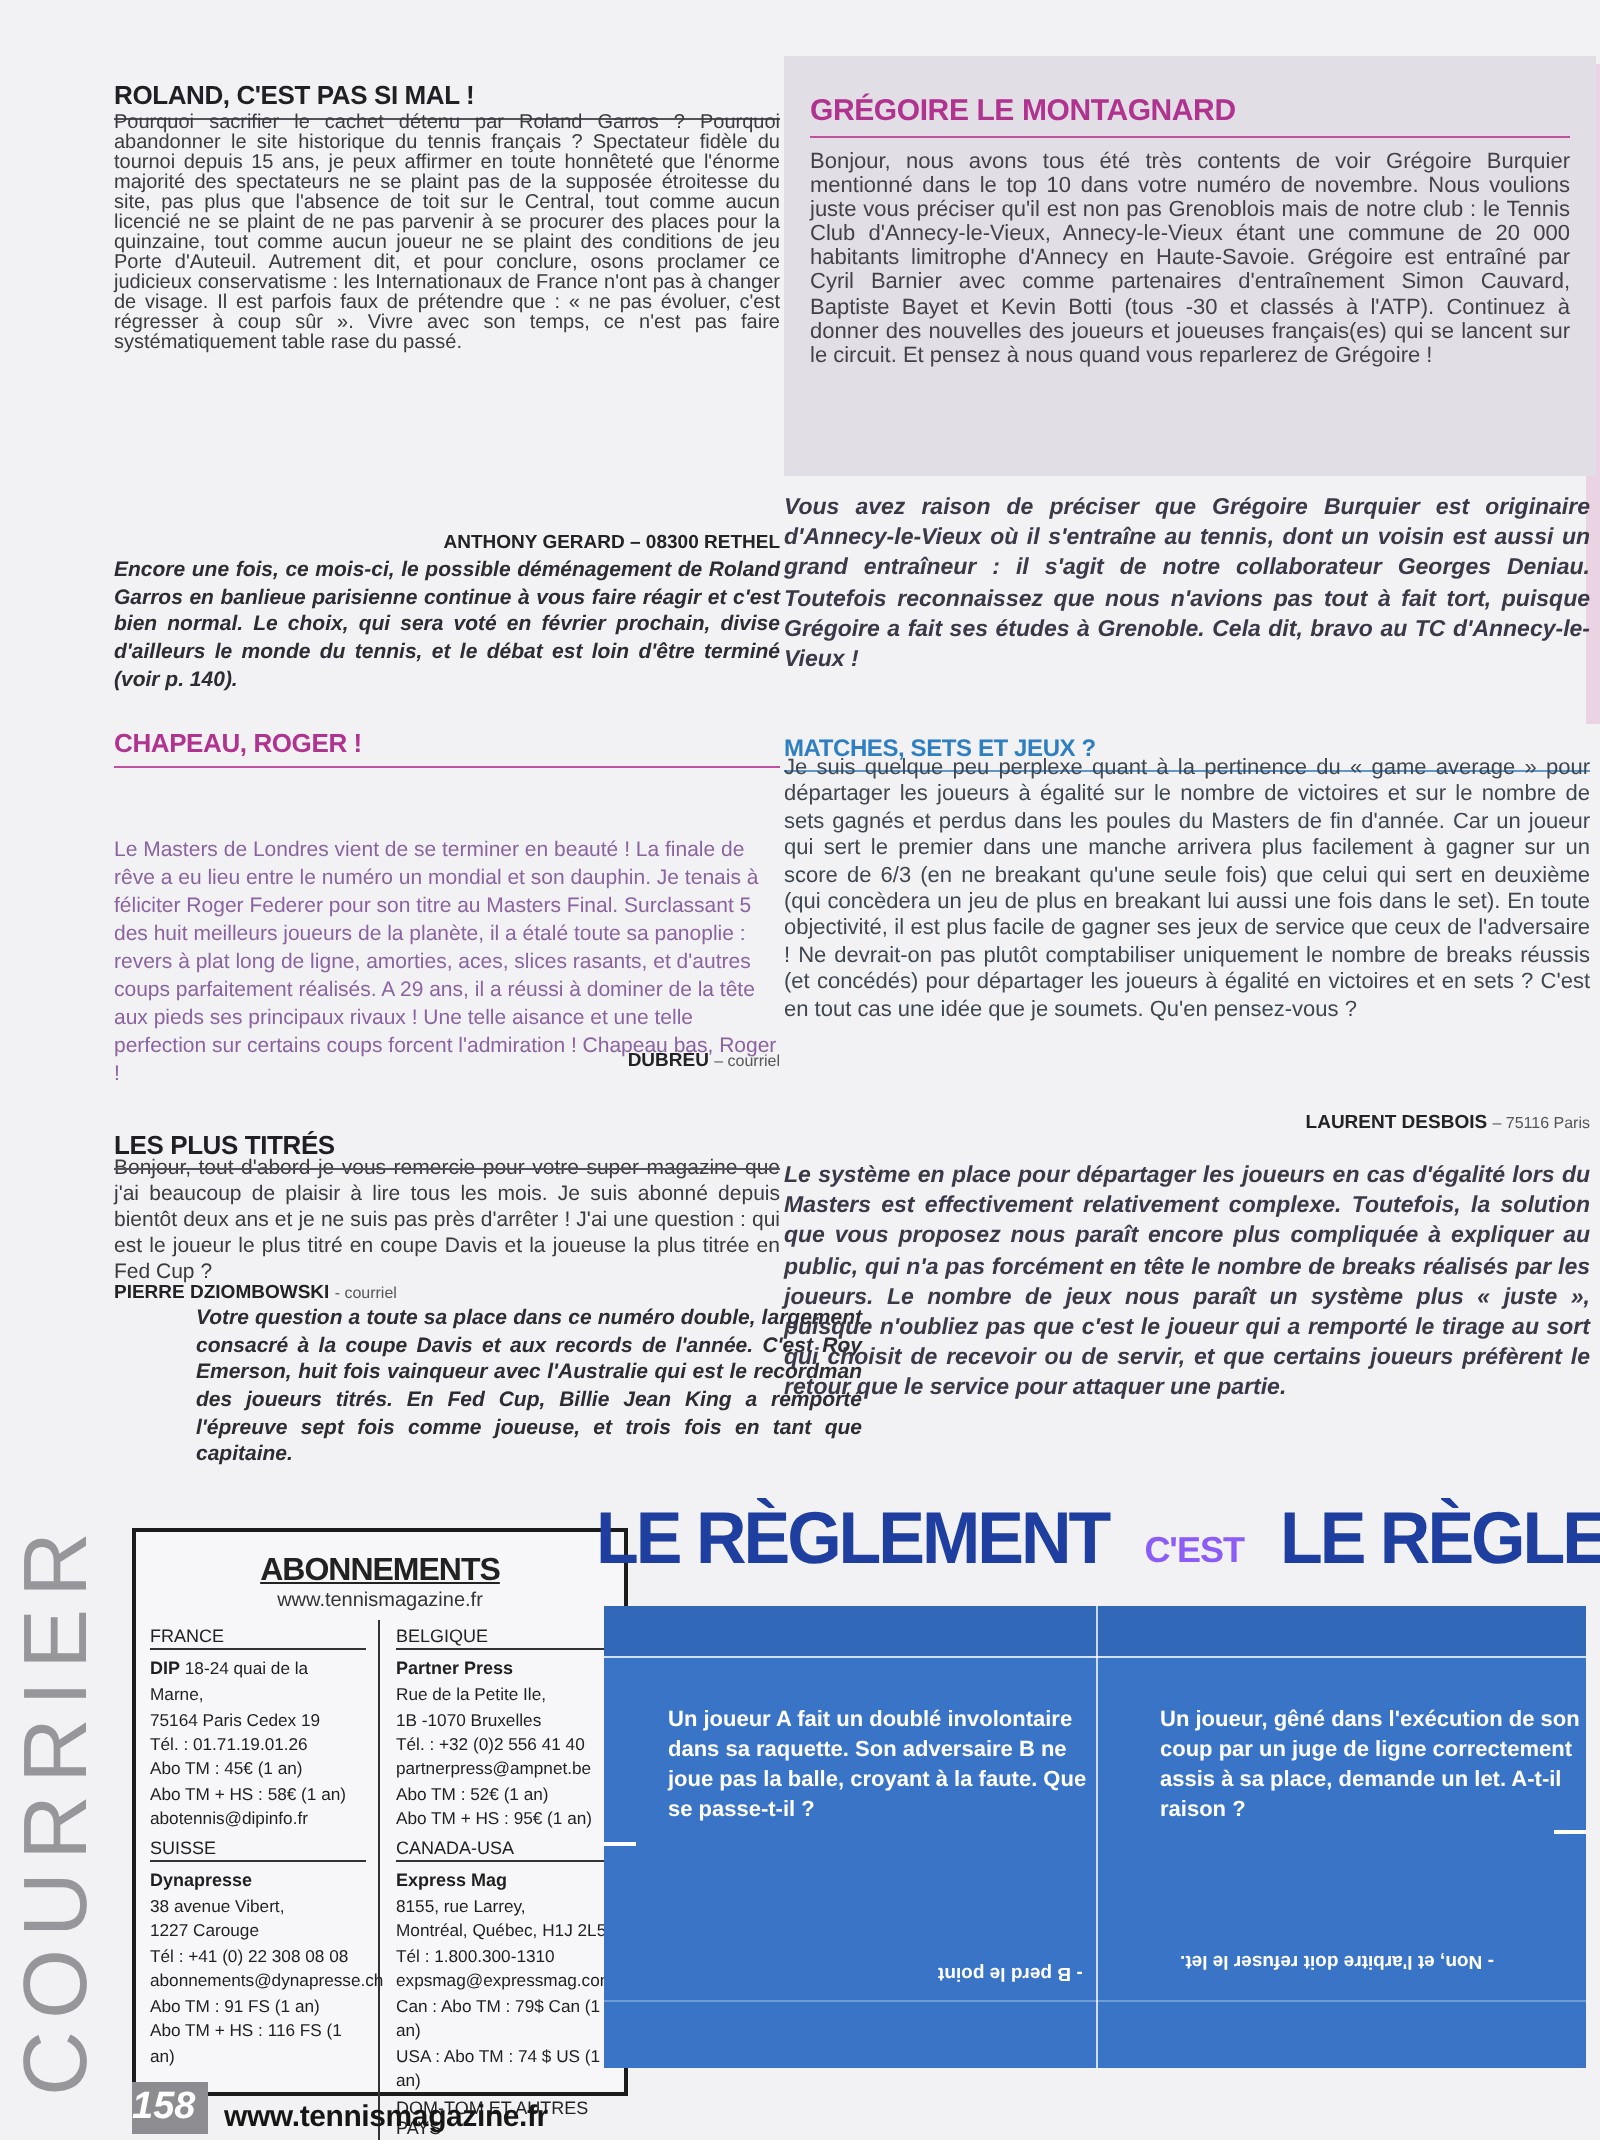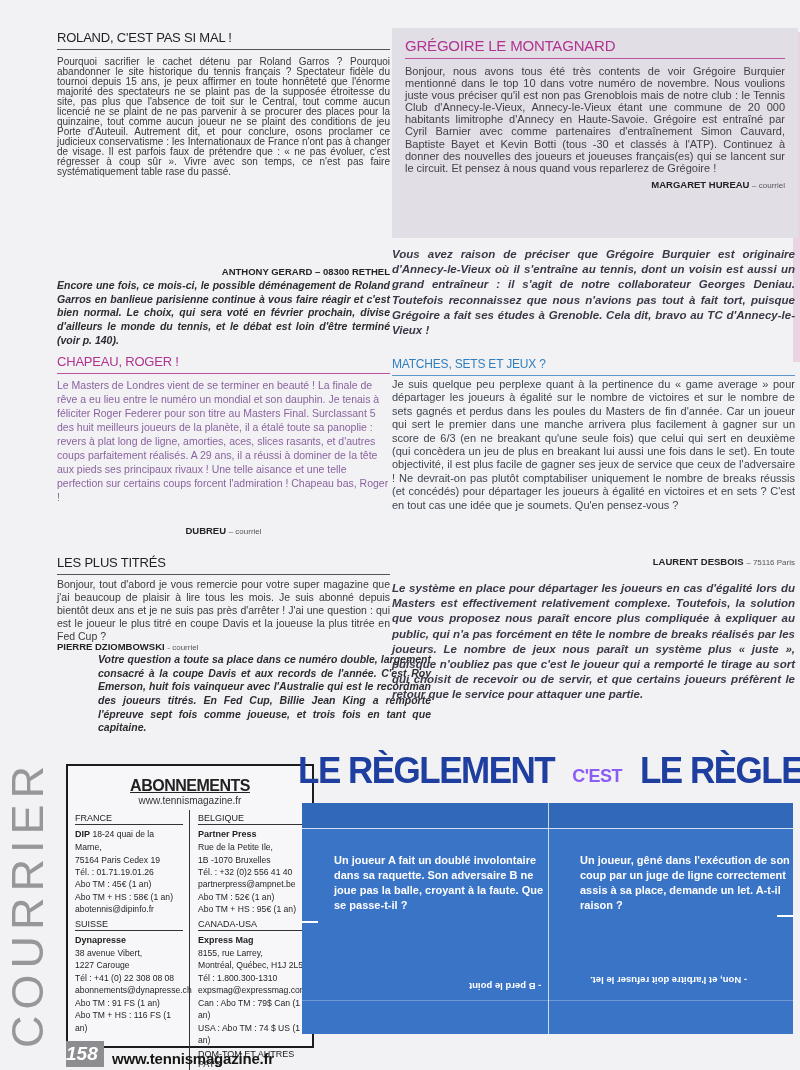--- a/index.html
+++ b/index.html
@@ -7,34 +7,34 @@
   body { font-family:"Liberation Sans", sans-serif; background:#e9e8ec; }
   .page { position:relative; width:800px; height:1070px; background:#f2f1f3; overflow:hidden; }
 
   
   .courrier { position:absolute; left:2px; top:738px; height:310px; width:48px;
     writing-mode:vertical-rl; transform:rotate(180deg);
     font-size:45px; color:#97969a; letter-spacing:6px; font-weight:400; }
 
   
   .abs { position:absolute; }
-  .hd { font-weight:400; font-size:13px; letter-spacing:-0.2px; color:#1f1f24;
-        border-bottom:1.5px solid #55525a; padding-bottom:4px; }
+  .hd { font-weight:700; font-size:13px; letter-spacing:-0.2px; color:#1f1f24;
+        border-bottom:1.5px solid #55525a; padding-bottom:4px;margin-top:10px; }
   .hd.magenta { color:#b13390; border-bottom-color:#c0519f; }
   .hd.blue { color:#2e7fc1; border-bottom-color:#5d97cc; font-size:12px; }
   .body { font-size:10px; color:#3a3a3f; text-align:justify; line-height:1.06; }
   .sig { font-size:9.5px; font-weight:700; color:#232327; text-align:right; }
   .sig .suffix { font-weight:400; font-size:8px; color:#55555a; }
   .reply { font-size:10.5px; font-style:italic; font-weight:700; color:#2c2c33;
            line-height:1.3; text-align:justify; }
 
   
   .lc { left:57px; width:333px; }
   .body-roland { line-height:1.0; }
-  .body-chapeau { color:#8a64a0; line-height:1.33; font-size:10.5px; text-align:left; }
+  .body-chapeau { color:#8a64a0; line-height:1.33; font-size:10.5px; text-align:left;margin-top:40px; }
   .body-titres { line-height:1.24; font-size:10.5px; }
   .sig-left { text-align:left; }
 
   
   .rc { left:392px; width:403px; }
   .graybox { left:392px; top:28px; width:406px; height:210px; background:#e2dee5;
              padding:9px 13px 6px 13px; }
   .graybox .hd { font-size:15px; margin-bottom:6px; }
   .graybox .body { font-size:11px; line-height:1.1; color:#434147; }
   .graybox .sig { margin-top:5px; }
@@ -95,40 +95,36 @@
   <div class="courrier">COURRIER</div>
   <div class="abs pink-edge"></div>
 
   <div class="abs lc hd" style="top:30px;">ROLAND, C'EST PAS SI MAL !</div>
   <div class="abs lc body body-roland" style="top:57px;">Pourquoi sacrifier le cachet détenu par Roland Garros ? Pourquoi abandonner le site historique du tennis français ? Spectateur fidèle du tournoi depuis 15 ans, je peux affirmer en toute honnêteté que l'énorme majorité des spectateurs ne se plaint pas de la supposée étroitesse du site, pas plus que l'absence de toit sur le Central, tout comme aucun licencié ne se plaint de ne pas parvenir à se procurer des places pour la quinzaine, tout comme aucun joueur ne se plaint des conditions de jeu Porte d'Auteuil. Autrement dit, et pour conclure, osons proclamer ce judicieux conservatisme : les Internationaux de France n'ont pas à changer de visage. Il est parfois faux de prétendre que : « ne pas évoluer, c'est régresser à coup sûr ». Vivre avec son temps, ce n'est pas faire systématiquement table rase du passé.</div>
   <div class="abs lc sig" style="top:266px;">ANTHONY GERARD – 08300 RETHEL</div>
   <div class="abs lc reply" style="top:279px;">Encore une fois, ce mois-ci, le possible déménagement de Roland Garros en banlieue parisienne continue à vous faire réagir et c'est bien normal. Le choix, qui sera voté en février prochain, divise d'ailleurs le monde du tennis, et le débat est loin d'être terminé (voir p. 140).</div>
 
   <div class="abs lc hd magenta" style="top:354px;">CHAPEAU, ROGER !</div>
   <div class="abs lc body body-chapeau" style="top:379px;">Le Masters de Londres vient de se terminer en beauté ! La finale de rêve a eu lieu entre le numéro un mondial et son dauphin. Je tenais à féliciter Roger Federer pour son titre au Masters Final. Surclassant 5 des huit meilleurs joueurs de la planète, il a étalé toute sa panoplie : revers à plat long de ligne, amorties, aces, slices rasants, et d'autres coups parfaitement réalisés. A 29 ans, il a réussi à dominer de la tête aux pieds ses principaux rivaux ! Une telle aisance et une telle perfection sur certains coups forcent l'admiration ! Chapeau bas, Roger !</div>
-  <div class="abs lc sig" style="top:525px;text-align:center;">
+  <div class="abs lc sig" style="top:525px;">
     <span>DUBREU</span>
     <span class="suffix">– courriel</span>
   </div>
 
   <div class="abs lc body body-titres" style="top:578px;">Bonjour, tout d'abord je vous remercie pour votre super magazine que j'ai beaucoup de plaisir à lire tous les mois. Je suis abonné depuis bientôt deux ans et je ne suis pas près d'arrêter ! J'ai une question : qui est le joueur le plus titré en coupe Davis et la joueuse la plus titrée en Fed Cup ?</div>
   <div class="abs lc hd" style="top:555px;">LES PLUS TITRÉS</div>
   <div class="abs lc sig sig-left" style="top:641px;">
     <span>PIERRE DZIOMBOWSKI</span>
     <span class="suffix">- courriel</span>
   </div>
   <div class="abs lc reply" style="top:653px;margin-left:41px;">Votre question a toute sa place dans ce numéro double, largement consacré à la coupe Davis et aux records de l'année. C'est Roy Emerson, huit fois vainqueur avec l'Australie qui est le recordman des joueurs titrés. En Fed Cup, Billie Jean King a remporté l'épreuve sept fois comme joueuse, et trois fois en tant que capitaine.</div>
 
   <div class="abs graybox">
     <div class="hd magenta">GRÉGOIRE LE MONTAGNARD</div>
     <div class="body">Bonjour, nous avons tous été très contents de voir Grégoire Burquier mentionné dans le top 10 dans votre numéro de novembre. Nous voulions juste vous préciser qu'il est non pas Grenoblois mais de notre club : le Tennis Club d'Annecy-le-Vieux, Annecy-le-Vieux étant une commune de 20 000 habitants limitrophe d'Annecy en Haute-Savoie. Grégoire est entraîné par Cyril Barnier avec comme partenaires d'entraînement Simon Cauvard, Baptiste Bayet et Kevin Botti (tous -30 et classés à l'ATP). Continuez à donner des nouvelles des joueurs et joueuses français(es) qui se lancent sur le circuit. Et pensez à nous quand vous reparlerez de Grégoire !</div>
-    <div class="sig">
-      <span>MARGARET HUREAU</span>
-      <span class="suffix">– courriel</span>
-    </div>
   </div>
   <div class="abs rc reply reply-right" style="top:247px;">Vous avez raison de préciser que Grégoire Burquier est originaire d'Annecy-le-Vieux où il s'entraîne au tennis, dont un voisin est aussi un grand entraîneur : il s'agit de notre collaborateur Georges Deniau. Toutefois reconnaissez que nous n'avions pas tout à fait tort, puisque Grégoire a fait ses études à Grenoble. Cela dit, bravo au TC d'Annecy-le-Vieux !</div>
 
   <div class="abs rc hd blue" style="top:357px;">MATCHES, SETS ET JEUX ?</div>
   <div class="abs rc body body-matches" style="top:378px;">Je suis quelque peu perplexe quant à la pertinence du « game average » pour départager les joueurs à égalité sur le nombre de victoires et sur le nombre de sets gagnés et perdus dans les poules du Masters de fin d'année. Car un joueur qui sert le premier dans une manche arrivera plus facilement à gagner sur un score de 6/3 (en ne breakant qu'une seule fois) que celui qui sert en deuxième (qui concèdera un jeu de plus en breakant lui aussi une fois dans le set). En toute objectivité, il est plus facile de gagner ses jeux de service que ceux de l'adversaire ! Ne devrait-on pas plutôt comptabiliser uniquement le nombre de breaks réussis (et concédés) pour départager les joueurs à égalité en victoires et en sets ? C'est en tout cas une idée que je soumets. Qu'en pensez-vous ?</div>
   <div class="abs rc sig" style="top:556px;">
     <span>LAURENT DESBOIS</span>
     <span class="suffix">– 75116 Paris</span>
   </div>
   <div class="abs rc reply reply-right" style="top:581px;">Le système en place pour départager les joueurs en cas d'égalité lors du Masters est effectivement relativement complexe. Toutefois, la solution que vous proposez nous paraît encore plus compliquée à expliquer au public, qui n'a pas forcément en tête le nombre de breaks réalisés par les joueurs. Le nombre de jeux nous paraît un système plus « juste », puisque n'oubliez pas que c'est le joueur qui a remporté le tirage au sort qui choisit de recevoir ou de servir, et que certains joueurs préfèrent le retour que le service pour attaquer une partie.</div>

